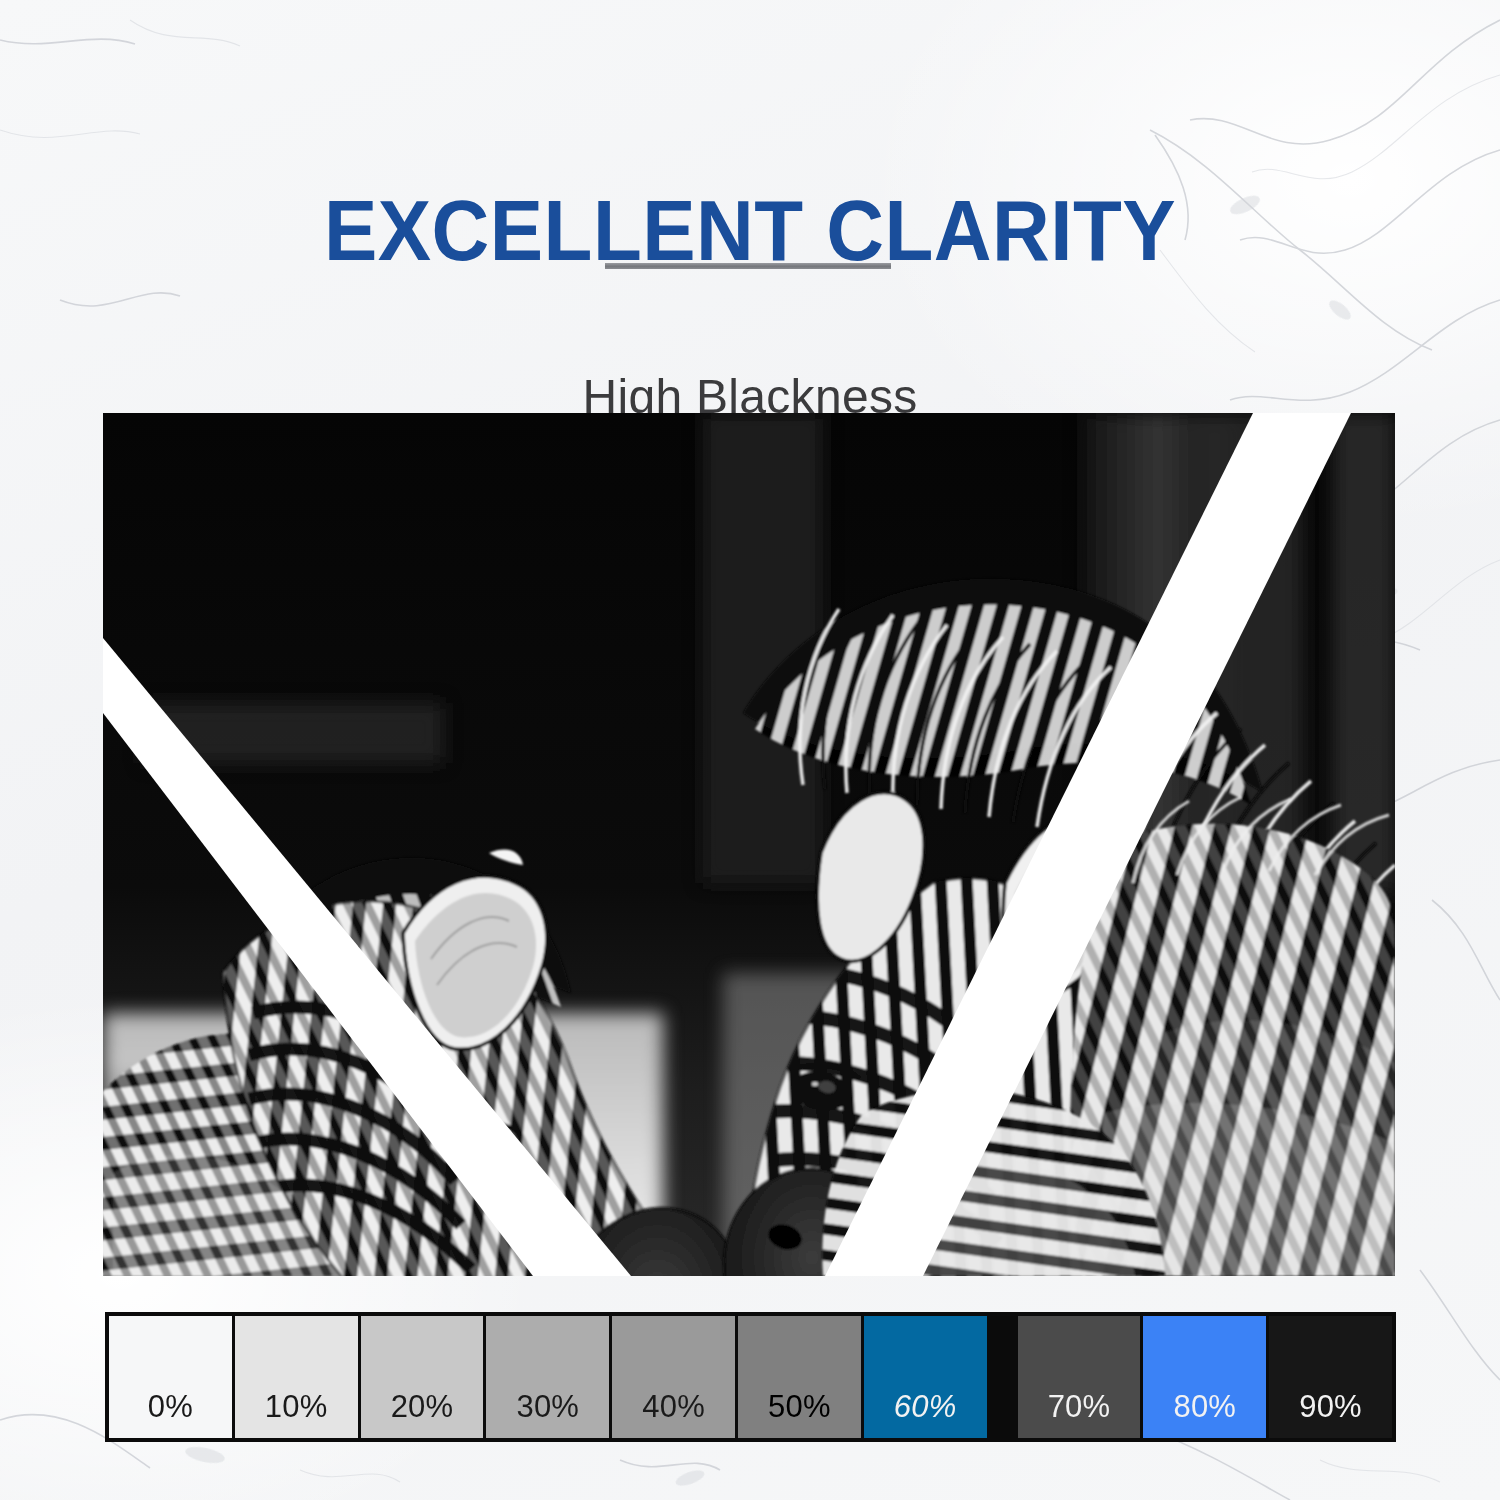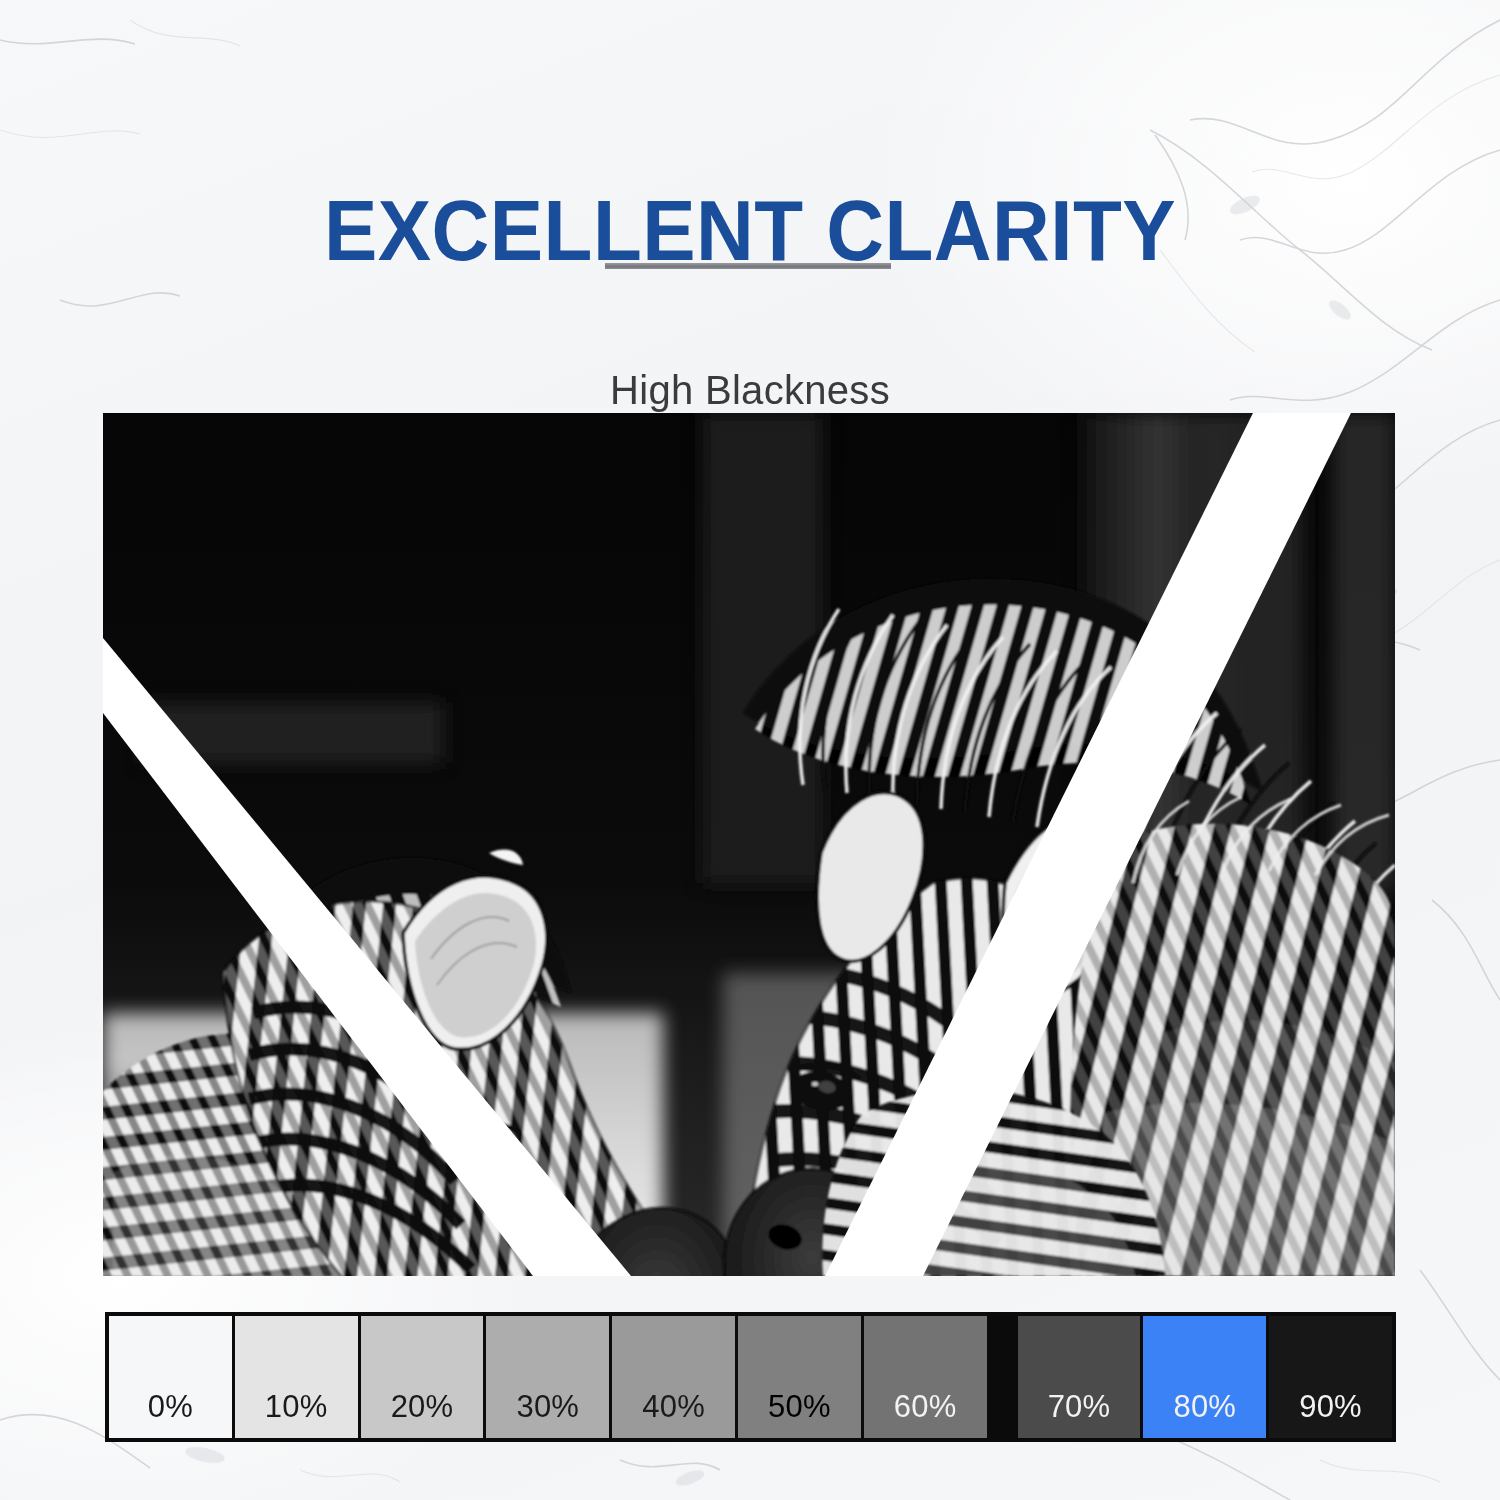--- a/index.html
+++ b/index.html
@@ -53,21 +53,21 @@
     height: 6px;
     background: linear-gradient(180deg, #9a9ca1 0%, #75777c 55%, #8a8c91 100%);
   }
   #page-subtitle {
     position: absolute;
     left: 0;
     right: 0;
     top: 327px;
     text-align: center;
     color: #3b3b3d;
-    font-size: 40px;
+    font-size: 48px;
     line-height: 60px;
     font-weight: normal;
     letter-spacing: 0.3px;
     white-space: nowrap;
   }
 
   
   #photo-frame {
     position: absolute;
     left: 103px;
@@ -497,21 +497,21 @@
     </div>
     <div class="gs-swatch" style="background: rgb(173, 173, 173);">
       <span class="gs-label" style="color: rgb(26, 26, 26);">30%</span>
     </div>
     <div class="gs-swatch" style="background: rgb(154, 154, 154);">
       <span class="gs-label" style="color: rgb(26, 26, 26);">40%</span>
     </div>
     <div class="gs-swatch" style="background: rgb(128, 128, 128);">
       <span class="gs-label" style="color: #000000;">50%</span>
     </div>
-    <div class="gs-swatch" style="background: #737373;">
+    <div class="gs-swatch" style="background: #0369a1; font-style: italic;">
       <span class="gs-label" style="color: rgb(242, 242, 242);">60%</span>
     </div>
     <div class="gs-swatch" style="background: rgb(75, 75, 75); margin-left: 28px;">
       <span class="gs-label" style="color: rgb(242, 242, 242);">70%</span>
     </div>
     <div class="gs-swatch" style="background: #3b82f6;">
       <span class="gs-label" style="color: rgb(242, 242, 242);">80%</span>
     </div>
     <div class="gs-swatch" style="background: rgb(23, 23, 23);">
       <span class="gs-label" style="color: rgb(242, 242, 242);">90%</span>

